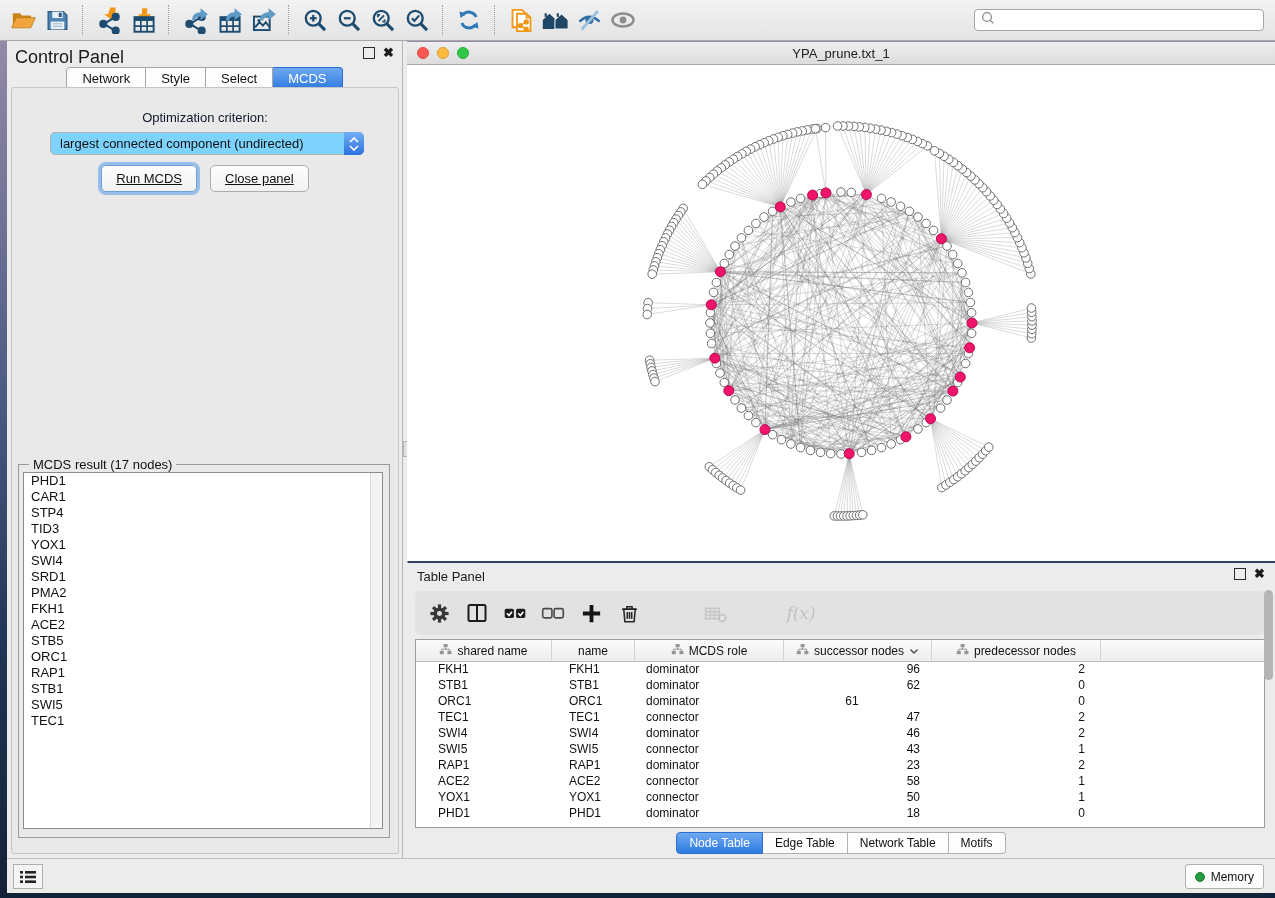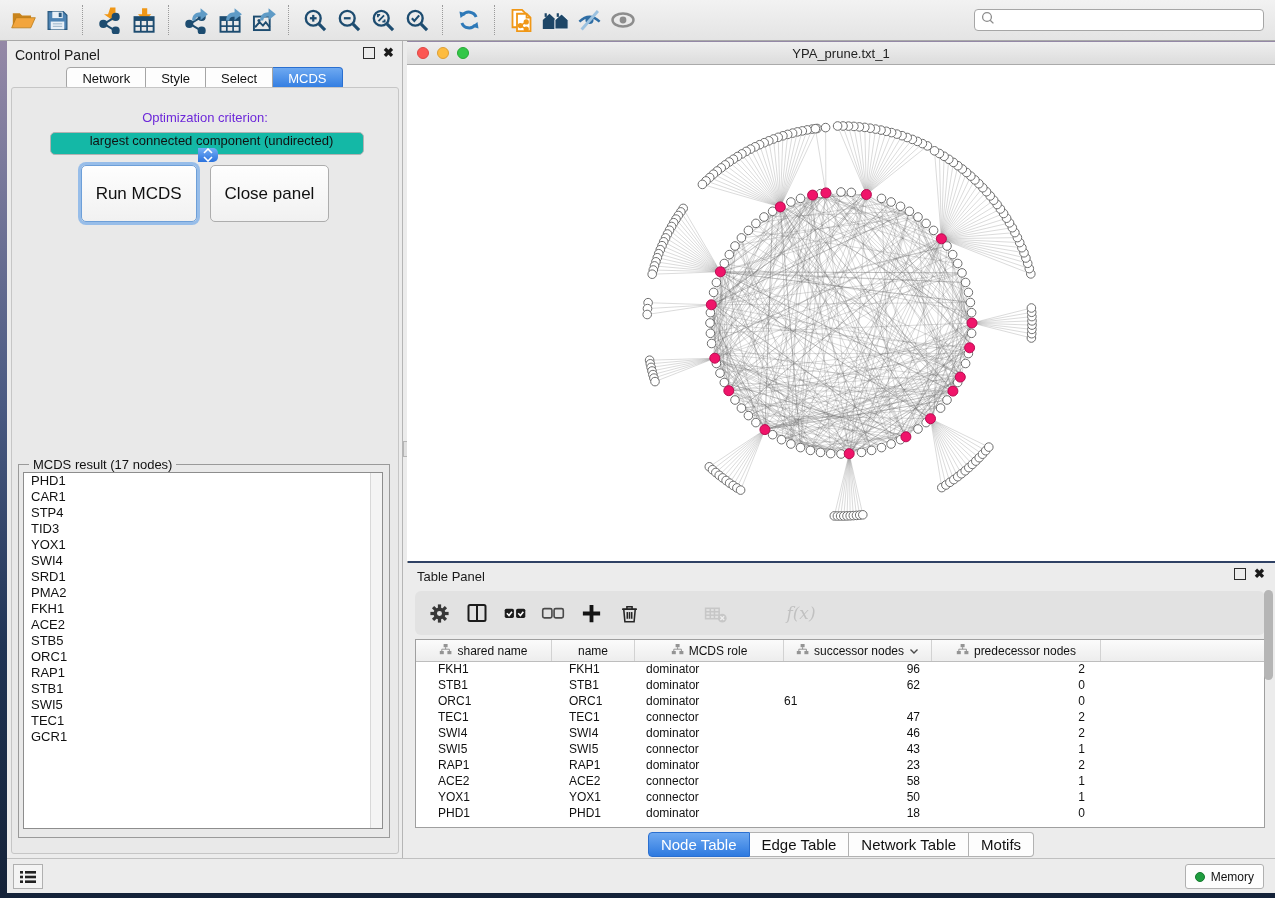--- a/index.html
+++ b/index.html
@@ -12,39 +12,39 @@
     display:flex;align-items:center;padding-left:6px;box-sizing:border-box;}
   .tbtn{width:34px;height:34px;display:flex;align-items:center;justify-content:center;flex:0 0 auto;}
   .tbtn.dim{opacity:.45;margin-left:48px;}
   .tsep{width:1px;height:30px;border-left:1px dotted #9a9a9a;margin:0 8px;flex:0 0 auto;}
   .search-wrap{position:absolute;right:11px;top:9px;width:290px;height:22px;background:#fff;
     border:1px solid #a6a6a6;border-radius:4px;display:flex;align-items:center;padding-left:5px;box-sizing:border-box;}
   .search-wrap input{border:none;outline:none;flex:1;font-size:12px;font-family:"Liberation Sans",sans-serif;background:transparent;}
   
   .control-panel{position:absolute;left:7px;top:41px;width:396px;height:817px;background:#ececec;box-sizing:border-box;border-right:1px solid #b5b5b5;}
   .cp-head{position:relative;height:26px;}
-  .cp-title{position:absolute;left:8px;top:6px;font-size:14px;color:#1a1a1a;}
+  .cp-title{position:absolute;left:8px;top:6px;font-size:18px;color:#1a1a1a;}
   .win-ctrls{position:absolute;right:8px;top:6px;display:flex;gap:8px;align-items:center;}
   .float-ico{width:10px;height:10px;border:1.5px solid #2b2b2b;display:inline-block;}
   .close-ico{font-size:13px;font-weight:bold;color:#1a1a1a;line-height:10px;}
   .tabstrip{display:flex;justify-content:center;}
   .tab{font-size:13px;padding:3px 15px;background:#fdfdfd;border:1px solid #a5a5a5;border-left:none;color:#111;}
   .tab:first-child{border-left:1px solid #a5a5a5;border-radius:4px 0 0 4px;}
   .tab:last-child{border-radius:0 4px 4px 0;}
   .tab.active{background:linear-gradient(#6ea9f1,#2e7ae0);border-color:#2a6fd0;color:#fff;}
   .cp-body{position:absolute;left:4px;top:46px;width:386px;height:765px;background:#e9e9e9;
     border:1px solid #c6c6c6;border-radius:3px;}
-  .opt-label{text-align:center;font-size:13px;margin-top:22px;color:#6d28d9;}
-  .combo{position:absolute;left:38px;top:44px;width:314px;height:23px;background:#14b8a6;border:1px solid #b2b2b2;
-    border-radius:5px;display:flex;align-items:center;box-sizing:border-box;flex-direction:column;}
+  .opt-label{text-align:center;font-size:13px;margin-top:22px;color:#0f172a;}
+  .combo{position:absolute;left:38px;top:44px;width:314px;height:23px;background:#7dd3fc;border:1px solid #b2b2b2;
+    border-radius:5px;display:flex;align-items:center;box-sizing:border-box;}
   .combo .val{flex:1;font-size:13px;padding-left:9px;color:#111;white-space:nowrap;}
   .stepper{width:20px;height:23px;margin-right:-1px;border-radius:0 5px 5px 0;
     background:linear-gradient(#74aef6,#2b72dd);display:flex;flex-direction:column;align-items:center;justify-content:center;gap:2px;}
-  .btn{font-size:17px;background:linear-gradient(#fefefe,#f1f1f1);border:1px solid #adadad;border-radius:5px;
-    height:23px;padding:16px 14px;color:#111;display:inline-flex;align-items:center;}
+  .btn{font-size:13px;background:linear-gradient(#fefefe,#f1f1f1);border:1px solid #adadad;border-radius:5px;
+    height:23px;padding:1px 14px;color:#111;display:inline-flex;align-items:center;text-decoration:underline;}
   .btn-row{position:absolute;top:77px;width:100%;display:flex;justify-content:center;gap:13px;}
   .btn.focus{box-shadow:0 0 0 3px rgba(96,160,233,.6);border-color:#6d9fd8;}
   .groupbox{position:absolute;left:6px;top:376px;width:370px;height:372px;border:1px solid #9a9a9a;}
   .legend{position:absolute;left:10px;top:-8px;background:#e9e9e9;padding:0 4px;font-size:13px;color:#111;}
   .mcds-list{position:absolute;left:4px;top:7px;width:360px;height:357px;background:#fff;border:1px solid #8d8d8d;
     box-sizing:border-box;overflow:hidden;}
   .mcds-list .scroll{position:absolute;right:0;top:0;width:11px;height:100%;background:#f4f4f4;border-left:1px solid #d8d8d8;}
   .mcds-item{font-size:13px;line-height:16px;padding-left:7px;color:#111;}
   
   .v-splitter{position:absolute;left:403px;top:41px;width:4px;height:817px;background:#ececec;border-right:1px solid #9a9a9a;}
@@ -66,21 +66,21 @@
   .fx{font-family:"DejaVu Serif",serif;font-style:italic;font-size:17px;color:#9a9a9a;}
   .tbl{position:absolute;left:8px;top:76px;width:850px;height:189px;background:#fff;border:1px solid #9f9f9f;box-sizing:border-box;overflow:hidden;}
   .tbl-head{display:flex;height:21px;background:linear-gradient(#fbfbfb,#ededed);border-bottom:1px solid #bdbdbd;}
   .th{display:flex;align-items:center;justify-content:center;gap:5px;font-size:12px;color:#111;
     border-right:1px solid #d2d2d2;box-sizing:border-box;height:21px;}
   .tr{display:flex;height:16px;}
   .td{font-size:12px;color:#111;box-sizing:border-box;white-space:nowrap;overflow:hidden;}
   .tbl-scroll{position:absolute;right:2px;top:25px;width:9px;height:160px;}
   .tbl-thumb{position:absolute;left:0;top:2px;width:9px;height:90px;background:#b5b5b5;border-radius:5px;}
   .tp-tabs{position:absolute;left:0;top:269px;width:868px;display:flex;justify-content:center;}
-  .tp-tab{font-size:15px;padding:3px 12px;background:#fdfdfd;border:1px solid #b2b2b2;border-left:none;color:#111;}
+  .tp-tab{font-size:12px;padding:3px 12px;background:#fdfdfd;border:1px solid #b2b2b2;border-left:none;color:#111;}
   .tp-tab:first-child{border-left:1px solid #b2b2b2;border-radius:4px 0 0 4px;}
   .tp-tab:last-child{border-radius:0 4px 4px 0;}
   .tp-tab.active{background:linear-gradient(#6ea9f1,#2e7ae0);border-color:#2a6fd0;color:#fff;}
   
   .status-bar{position:absolute;left:7px;top:858px;width:1268px;height:34px;background:#ececec;border-top:1px solid #c0c0c0;}
   .list-btn{position:absolute;left:6px;top:5px;width:28px;height:23px;background:#f4f4f4;border:1px solid #b0b0b0;
     display:flex;align-items:center;justify-content:center;}
   .mem-btn{position:absolute;right:11px;top:5px;height:23px;background:#fdfdfd;border:1px solid #b0b0b0;border-radius:3px;
     display:flex;align-items:center;gap:6px;padding:0 9px;font-size:12px;color:#111;}
   .mem-dot{width:10px;height:10px;border-radius:50%;background:#1f9d3f;border:1px solid #157a2e;box-sizing:border-box;}
@@ -316,21 +316,20 @@
             <div class="mcds-item">SRD1</div>
             <div class="mcds-item">PMA2</div>
             <div class="mcds-item">FKH1</div>
             <div class="mcds-item">ACE2</div>
             <div class="mcds-item">STB5</div>
             <div class="mcds-item">ORC1</div>
             <div class="mcds-item">RAP1</div>
             <div class="mcds-item">STB1</div>
             <div class="mcds-item">SWI5</div>
             <div class="mcds-item">TEC1</div>
-            <div class="mcds-item">GCR1</div>
           </div>
       </div>
     </div>
   </div>
 
   <div class="v-splitter">
       <div class="knob"></div>
     </div>
 
   <div class="net-window">
@@ -1229,21 +1228,21 @@
             <div class="td" style="width: 136px; padding-left: 22px;">STB1</div>
             <div class="td" style="width: 83px; padding-left: 17px;">STB1</div>
             <div class="td" style="width: 149px; padding-left: 11px;">dominator</div>
             <div class="td" style="width: 148px; text-align: right; padding-right: 12px;">62</div>
             <div class="td" style="width: 169px; text-align: right; padding-right: 16px;">0</div>
           </div>
           <div class="tr">
             <div class="td" style="width: 136px; padding-left: 22px;">ORC1</div>
             <div class="td" style="width: 83px; padding-left: 17px;">ORC1</div>
             <div class="td" style="width: 149px; padding-left: 11px;">dominator</div>
-            <div class="td" style="width: 148px; text-align: left; padding-right: 12px;">61</div>
+            <div class="td" style="width: 148px; text-align: center; padding-right: 12px;">61</div>
             <div class="td" style="width: 169px; text-align: right; padding-right: 16px;">0</div>
           </div>
           <div class="tr">
             <div class="td" style="width: 136px; padding-left: 22px;">TEC1</div>
             <div class="td" style="width: 83px; padding-left: 17px;">TEC1</div>
             <div class="td" style="width: 149px; padding-left: 11px;">connector</div>
             <div class="td" style="width: 148px; text-align: right; padding-right: 12px;">47</div>
             <div class="td" style="width: 169px; text-align: right; padding-right: 16px;">2</div>
           </div>
           <div class="tr">

